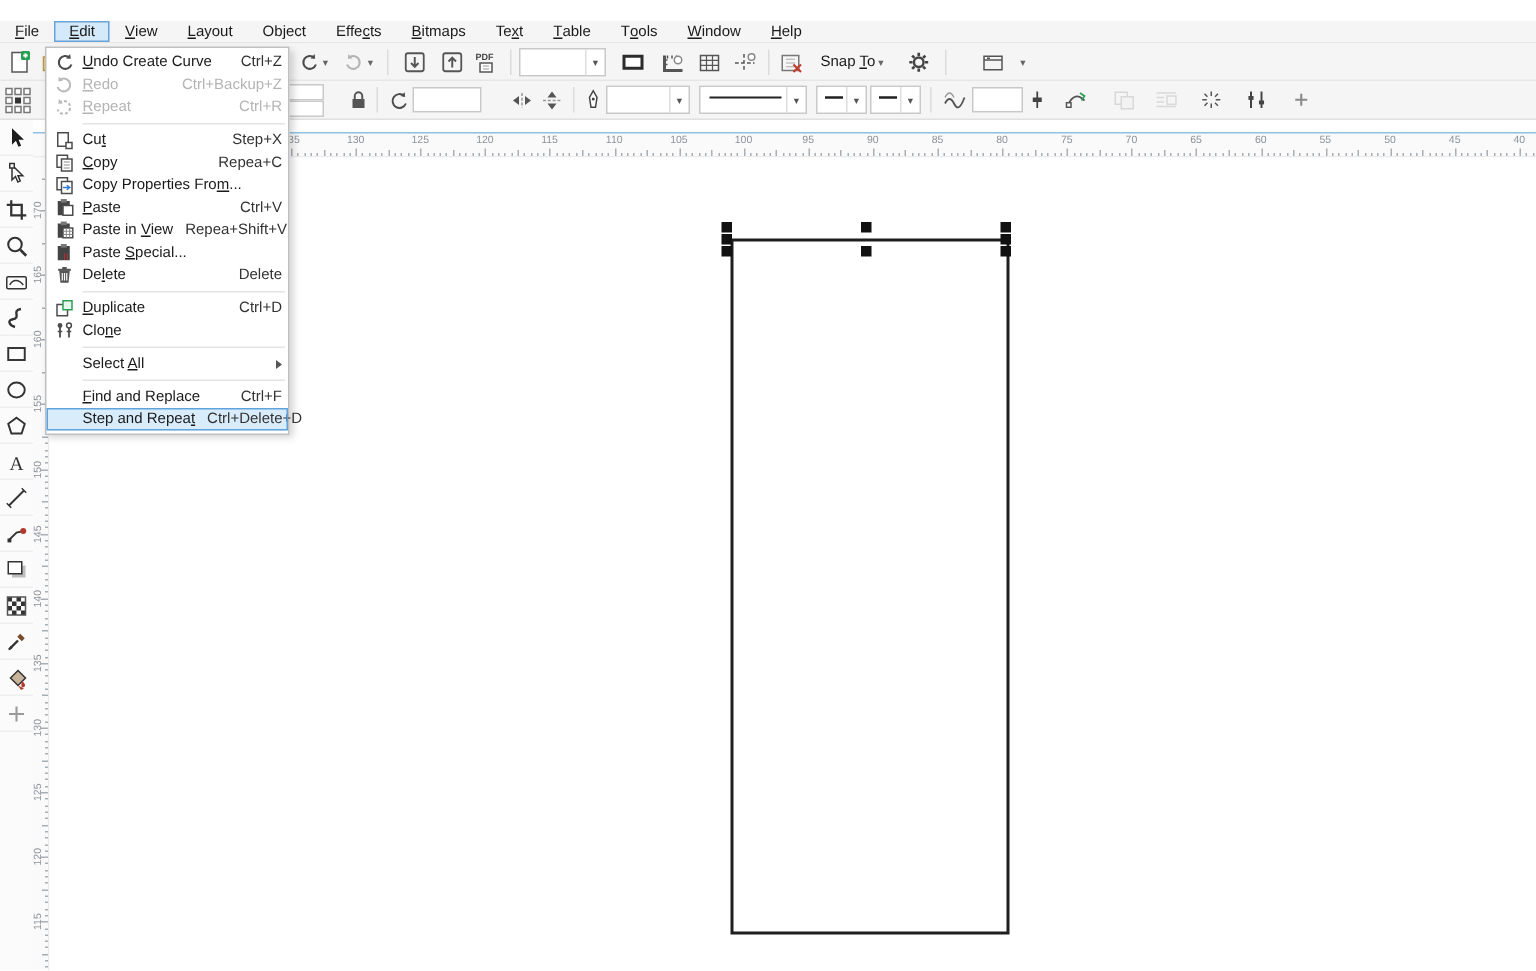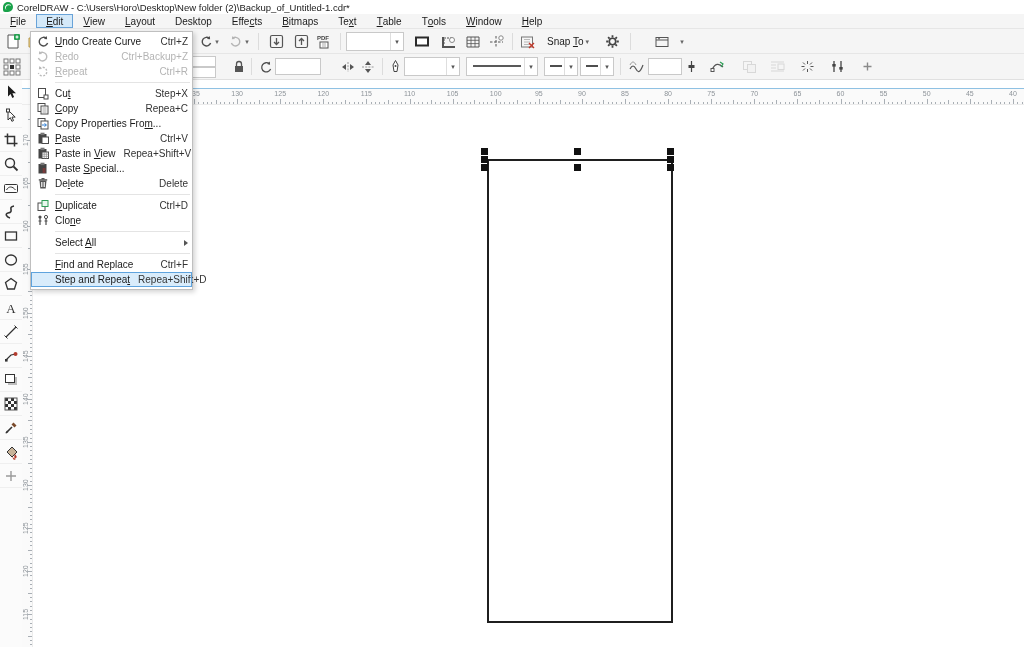--- a/index.html
+++ b/index.html
@@ -68,31 +68,27 @@
   .mrow.hl { background:#d9ecfb; outline:1px solid #5fa3dd; outline-offset:-1px; }
   .msep { height:7px; display:flex; align-items:center; }
   .msep i { display:block; height:1px; background:#e4e4e4; margin:0 2px 0 24px; width:100%; }
   .subarrow { width:0; height:0; border-left:4px solid #555; border-top:3px solid transparent; border-bottom:3px solid transparent; margin-left:4px; }
 </style>
 </head>
 <body>
 
 <div id="app">
 
-  <div class="titlebar">
-    <span class="app-logo"></span>
-    <span>CorelDRAW - C:\Users\Horo\Desktop\New folder (2)\Backup_of_Untitled-1.cdr*</span>
-  </div>
 
   <div class="menubar" id="menubar">
       <div class="mitem"><u>F</u>ile</div>
       <div class="mitem active"><u>E</u>dit</div>
       <div class="mitem"><u>V</u>iew</div>
       <div class="mitem"><u>L</u>ayout</div>
-      <div class="mitem">Desktop</div>
+      <div class="mitem">Object</div>
       <div class="mitem">Effe<u>c</u>ts</div>
       <div class="mitem"><u>B</u>itmaps</div>
       <div class="mitem">Te<u>x</u>t</div>
       <div class="mitem"><u>T</u>able</div>
       <div class="mitem">T<u>o</u>ols</div>
       <div class="mitem"><u>W</u>indow</div>
       <div class="mitem"><u>H</u>elp</div>
     </div>
 
   <div class="toolbar" id="toolbar">
@@ -1000,17 +996,17 @@
         <i></i>
       </div>
       <div class="mrow">
         <span class="micon"></span>
         <span class="mlabel"><u>F</u>ind and Replace</span>
         <span class="mshort">Ctrl+F</span>
       </div>
       <div class="mrow hl">
         <span class="micon"></span>
         <span class="mlabel">Step and Repea<u>t</u></span>
-        <span class="mshort">Repea+Shift+D</span>
+        <span class="mshort">Ctrl+Delete+D</span>
       </div>
     </div>
 
 </div>
 
 </body></html>

